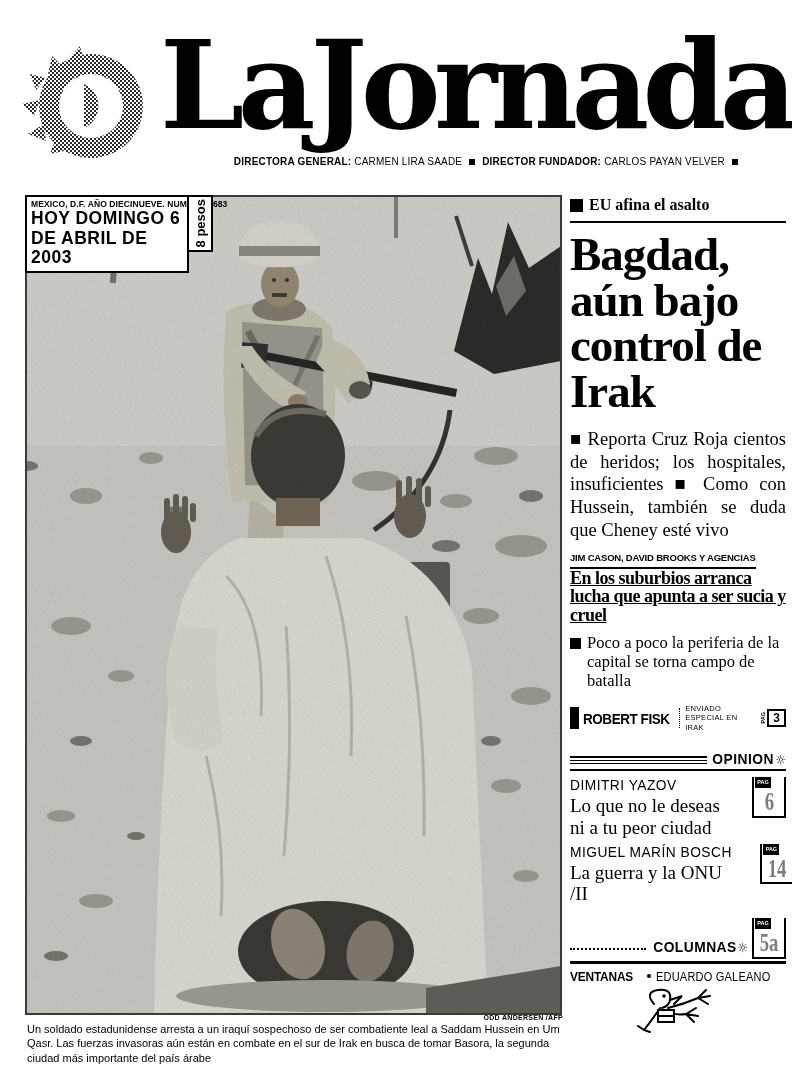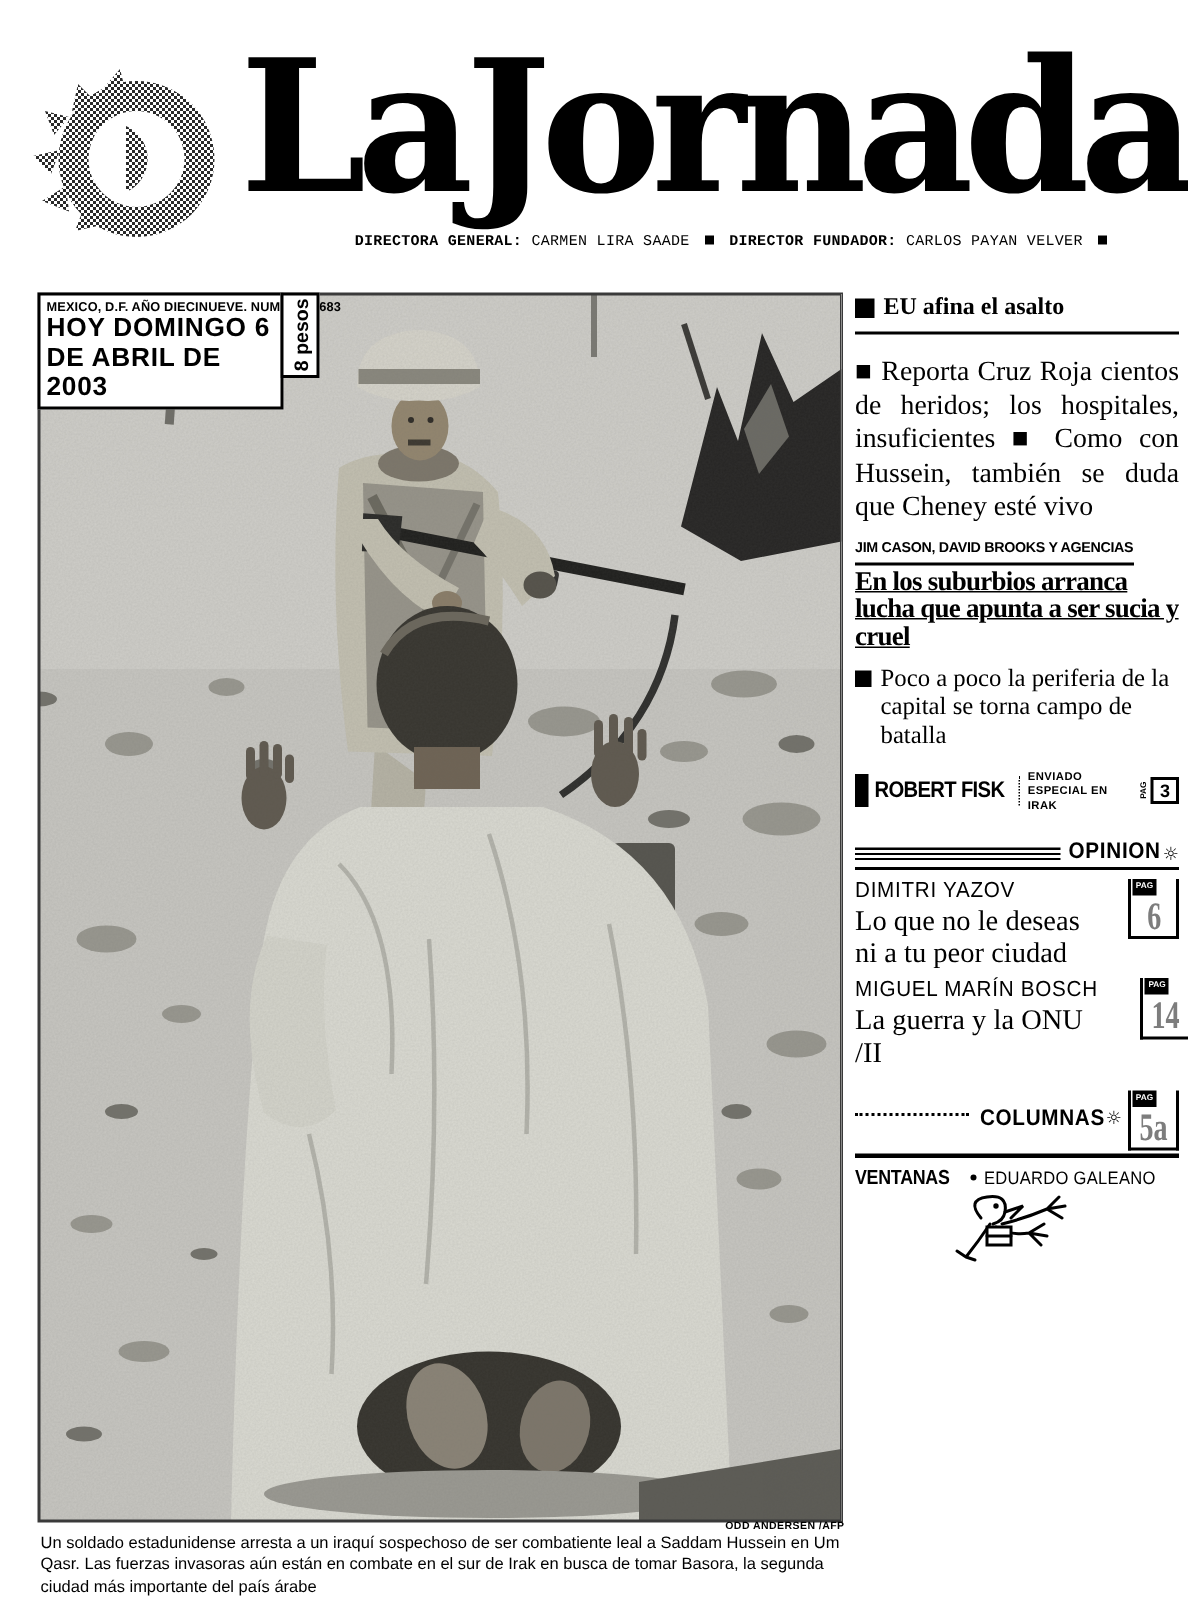--- a/index.html
+++ b/index.html
@@ -4,21 +4,21 @@
 <style>
   html,body{margin:0;padding:0;background:#e9e9e9;}
   #page{position:relative;width:792px;height:1080px;background:#ffffff;overflow:hidden;
         font-family:"Liberation Serif",serif;color:#000;}
   
   #masthead{position:absolute;left:22px;top:8px;width:748px;height:178px;}
   #logotype{position:absolute;left:138px;top:16px;font-family:"DejaVu Serif",serif;
             font-weight:bold;font-size:120px;line-height:1;letter-spacing:-0.055em;
             word-spacing:-0.28em;transform:scaleY(1.02);transform-origin:left top;white-space:nowrap;}
   #sunlogo{position:absolute;left:0px;top:38px;}
-  #directors{position:absolute;right:28px;top:148px;font-family:Liberation Mono, monospace;
+  #directors{position:absolute;right:28px;top:148px;font-family:Liberation Sans, sans-serif;
              font-size:10px;letter-spacing:0.2px;white-space:nowrap;}
   #directors b{font-weight:bold;}
   .sq{display:inline-block;width:8px;height:8px;background:#000;vertical-align:middle;margin:0 4px;}
   .sq.small{width:6px;height:6px;}
   
   #photo-wrap{position:absolute;left:25px;top:195px;width:535px;height:818px;border:1px solid #3a3a3a;}
   #datebox{position:absolute;left:-1px;top:-1px;background:#fff;border:2px solid #000;
            width:152px;padding:2px 4px 3px 4px;font-family:"Liberation Sans",sans-serif;}
   #datebox .l1{font-size:8.5px;font-weight:bold;letter-spacing:0.1px;white-space:nowrap;}
   #datebox .l2,#datebox .l3{font-size:17.5px;font-weight:bold;letter-spacing:0.5px;line-height:1.12;}
@@ -47,21 +47,21 @@
   .pagebox{border:2px solid #000;padding:0px 4px;font-family:"Liberation Sans",sans-serif;
            font-weight:bold;font-size:12px;white-space:nowrap;}
   #headline2{font-weight:bold;font-size:18px;line-height:1.02;letter-spacing:-0.5px;text-decoration:underline;}
   #deck2{display:flex;gap:6px;margin-top:10px;font-size:16.5px;line-height:1.15;}
   #deck2 .sq{width:11px;height:11px;margin:4px 0 0 0;flex:none;}
   #fisk-row{display:flex;align-items:center;margin-top:13px;border-bottom:1px solid #fff;}
   #fisk-row .bar{width:9px;height:22px;background:#000;flex:none;margin-right:4px;}
   #fisk-row .fname{font-family:"Liberation Sans",sans-serif;font-weight:bold;font-size:15px;
                    letter-spacing:-0.5px;transform:scaleX(0.9);transform-origin:left;white-space:nowrap;}
   #fisk-row .fdiv{border-left:1px dotted #000;height:20px;margin:0 5px 0 0px;}
-  #fisk-row .frole{font-family:"Liberation Sans",sans-serif;font-size:7.5px;font-weight:bold;
+  #fisk-row .frole{font-family:"Liberation Sans",sans-serif;font-size:7.5px;font-weight:normal;
                    letter-spacing:0.3px;width:72px;line-height:1.25;text-transform:uppercase;}
   #fisk-row .spacer{flex:1;}
   
   #opinion{margin-top:17px;}
   .sec-header{display:flex;align-items:flex-end;border-bottom:2px solid #000;padding-bottom:2px;}
   .sec-lines{flex:1;height:9px;margin-bottom:2px;
              background:repeating-linear-gradient(to bottom,#000 0 1.5px,transparent 1.5px 3.5px);}
   .sec-dotted{flex:1;border-bottom:2px dotted #000;margin-bottom:5px;}
   .sec-title{font-family:"Liberation Sans",sans-serif;font-weight:bold;font-size:15px;
              letter-spacing:0.5px;transform:scaleX(0.92);transform-origin:right;white-space:nowrap;}
@@ -81,21 +81,21 @@
   
   #columnas{margin-top:14px;}
   .col-item{position:relative;border-top:3px solid #000;margin-top:4px;padding-top:3px;
             display:flex;align-items:flex-start;}
   .col-left{flex:1;display:flex;align-items:baseline;gap:5px;padding-top:2px;flex-wrap:nowrap;}
   .col-name{font-family:"Liberation Sans",sans-serif;font-weight:bold;font-size:13.5px;
             letter-spacing:-0.2px;transform:scaleX(0.88);transform-origin:left;white-space:nowrap;}
   .col-author{font-family:"Liberation Sans",sans-serif;font-variant:small-caps;font-size:12px;
               letter-spacing:0.2px;transform:scaleX(0.92);transform-origin:left;white-space:nowrap;}
   .dot{width:4px;height:4px;background:#000;border-radius:50%;flex:none;align-self:center;}
-  #col-headerrow{display:flex;align-items:center;}
+  #col-headerrow{display:flex;align-items:flex-end;}
   #col-headerrow .pagcell{margin-left:4px;margin-bottom:-4px;}
   #bird-row{text-align:center;margin:2px 0 0 0;}
 </style>
 </head>
 <body>
 
 <div id="page">
 
   <div id="masthead">
     <svg id="sunlogo" width="138" height="120" viewBox="0 0 138 120">
@@ -256,20 +256,21 @@
     <div id="caption">Un soldado estadunidense arresta a un iraquí sospechoso de ser combatiente leal a Saddam Hussein en Um Qasr. Las fuerzas invasoras aún están en combate en el sur de Irak en busca de tomar Basora, la segunda ciudad más importante del país árabe</div>
   </div>
 
   <div id="rightcol">
 
     <div id="kicker-row">
       <span class="sq"></span>
       <span class="ktext">EU afina el asalto</span>
     </div>
 
+    <div id="headline1">Bagdad, aún bajo control de Irak</div>
 
     <div id="deck1">■ Reporta Cruz Roja cientos de heridos; los hospitales, insuficientes ■ Como con Hussein, también se duda que Cheney esté vivo</div>
 
     <div id="byline1">
       <span class="name">JIM CASON, DAVID BROOKS Y AGENCIAS</span>
       <span class="pag-rot">PAGS</span>
       <span class="pagebox">4 a 13</span>
     </div>
 
     <div id="headline2">En los suburbios arranca lucha que apunta a ser sucia y cruel</div>

